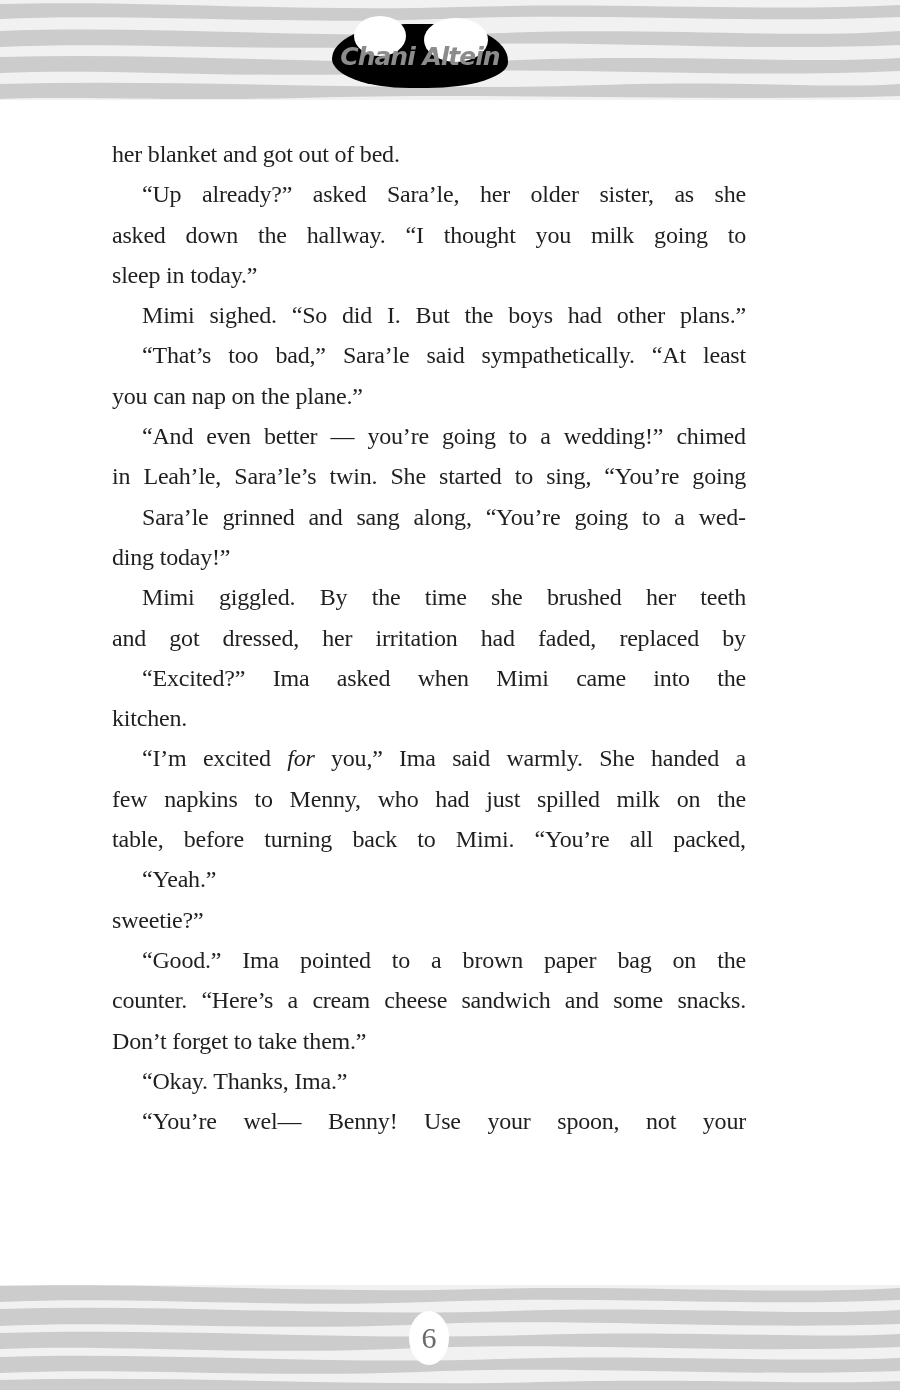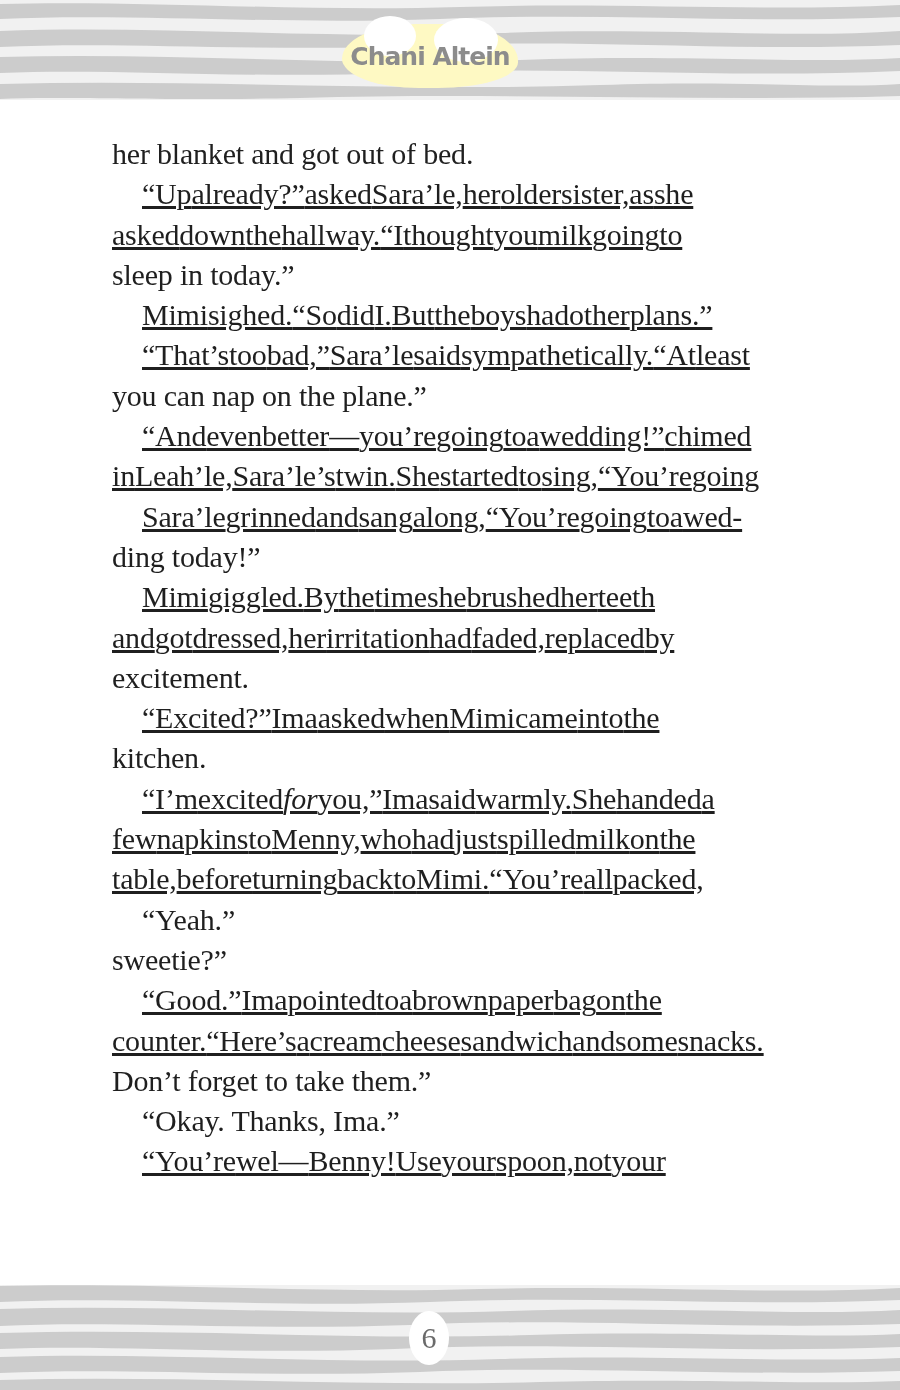--- a/index.html
+++ b/index.html
@@ -16,52 +16,51 @@
   }
   .stripes-bottom {
     position:absolute; left:0; bottom:0; width:900px; height:105px;
     background:var(--stripe-bg,#f1f1f1);
   }
   .stripes-top svg, .stripes-bottom svg { display:block; width:100%; height:100%; }
   .stripe { fill:var(--stripe,#cccccc); }
 
   
   .author-cloud {
-    position:absolute; left:342px; top:24px; width:176px; height:64px;
-    background:#fef9c3;
+    position:absolute; left:332px; top:24px; width:176px; height:64px;
+    background:#000000;
     border-radius:48% 45% 52% 50% / 62% 66% 46% 52%;
-    display:flex; align-items:center; justify-content:center;
+    display:flex; align-items:center; justify-content:center;font-style:italic;
   }
   .author-cloud::before, .author-cloud::after {
     content:""; position:absolute; background:#ffffff; border-radius:50%;
   }
   .author-cloud::before { width:52px; height:40px; left:22px; top:-8px; }
   .author-cloud::after  { width:64px; height:44px; right:20px; top:-6px; }
   .author-name {
     position:relative; z-index:2;
     font-family:"DejaVu Sans", sans-serif;
     font-weight:700; font-size:25px; letter-spacing:-1px;
     color:var(--title,#8c8c8c);
   }
 
   
   .text-block {
     position:absolute; left:112px; top:134px; width:634px;
     color:var(--text,#1f1f1f);
-    font-size:30px;
+    font-size:24px;
   }
   .line {
     height:40.3px; line-height:40.3px;
     white-space:nowrap;
     letter-spacing:-0.2px;
   }
   .line.just {
-    display:flex; justify-content:flex-start;
+    display:flex; justify-content:space-between;
     white-space:normal;
-    text-decoration:underline;
   }
   .line.ind { padding-left:30px; }
   .line i { font-style:italic; }
 
   
   .page-number-badge {
     position:absolute; left:409px; top:26px; width:40px; height:54px;
     background:#ffffff; border-radius:50%;
     display:flex; align-items:center; justify-content:center;
   }
@@ -190,21 +189,20 @@
           <span>and</span>
           <span>got</span>
           <span>dressed,</span>
           <span>her</span>
           <span>irritation</span>
           <span>had</span>
           <span>faded,</span>
           <span>replaced</span>
           <span>by</span>
         </div>
-        <div class="line">excitement.</div>
         <div class="line just ind">
           <span>“Excited?”</span>
           <span>Ima</span>
           <span>asked</span>
           <span>when</span>
           <span>Mimi</span>
           <span>came</span>
           <span>into</span>
           <span>the</span>
         </div>

